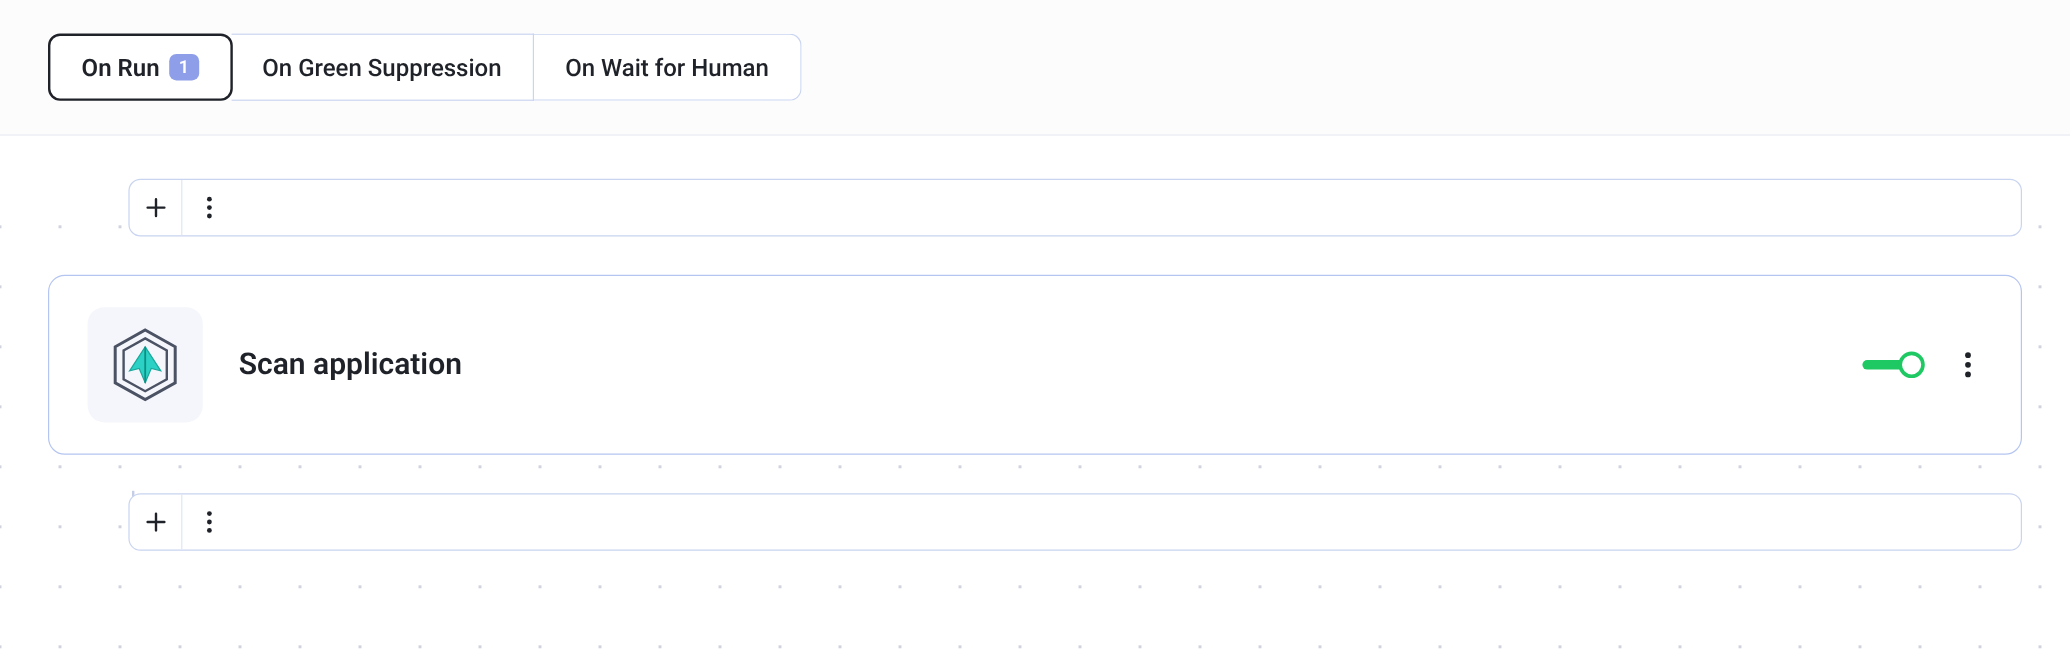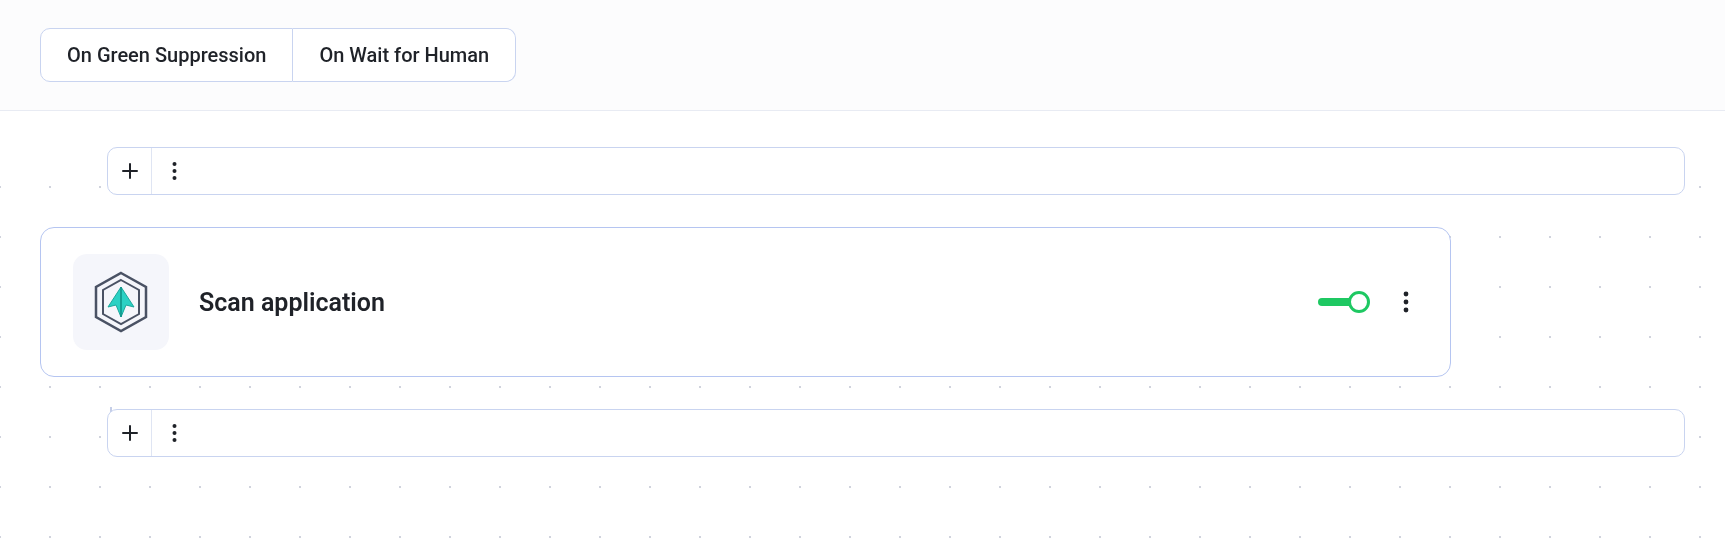--- a/index.html
+++ b/index.html
@@ -93,21 +93,21 @@
       align-items: center;
       justify-content: center;
       cursor: pointer;
       color: #1f2228;
     }
     .icon-btn:first-child {
       border-right: 1px solid #dfe5f3;
     }
     .card {
       margin-top: 32px;
-      width: 1411px;
+      width: 1645px;
       background: #fff;
       border: 1.5px solid #b5c5f1;
       border-radius: 14px;
       display: flex;
       align-items: center;
       padding: 26px 32px;
       gap: 30px;
       z-index: 1;
       position: relative;
     }
@@ -164,20 +164,24 @@
       justify-content: center;
       width: 24px;
       height: 24px;
     }
   </style>
 </head>
 <body>
 
 <div class="top-section">
   <div class="tabs">
+    <div class="tab active">
+      <span>On Run</span>
+      <span class="tab-badge">1</span>
+    </div>
     <div class="tab">
       <span>On Green Suppression</span>
     </div>
     <div class="tab">
       <span>On Wait for Human</span>
     </div>
   </div>
 </div>
 
 <div class="canvas">

